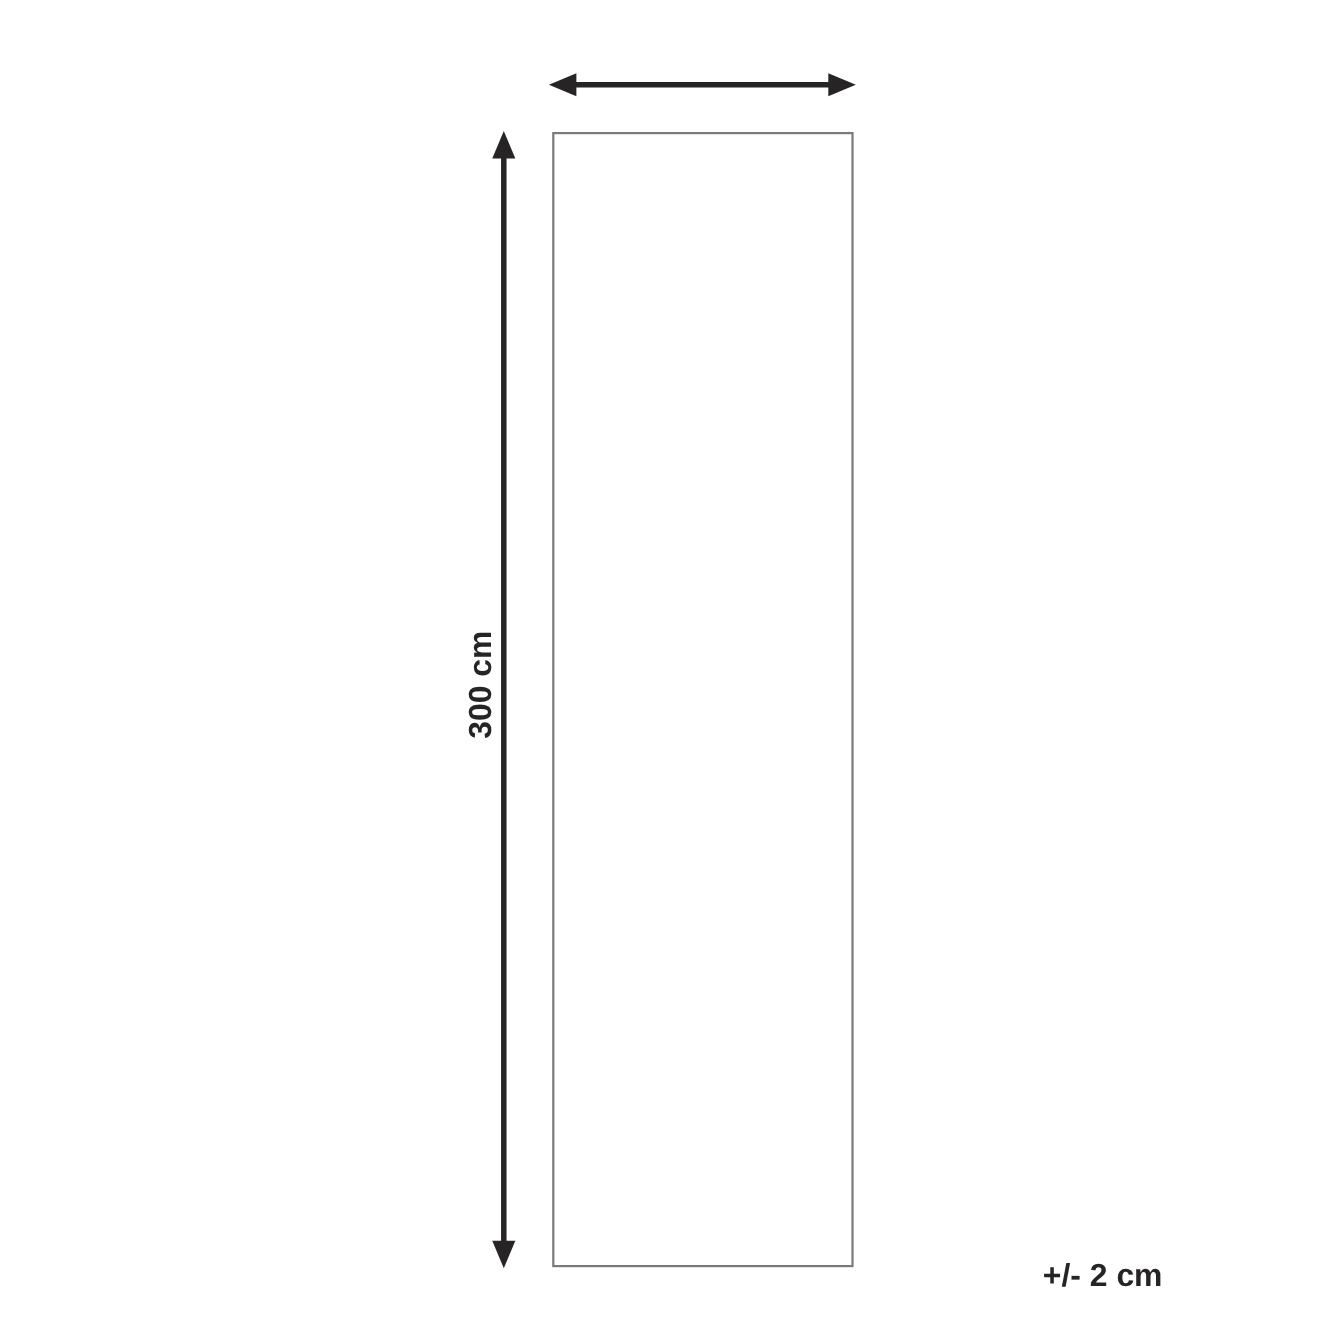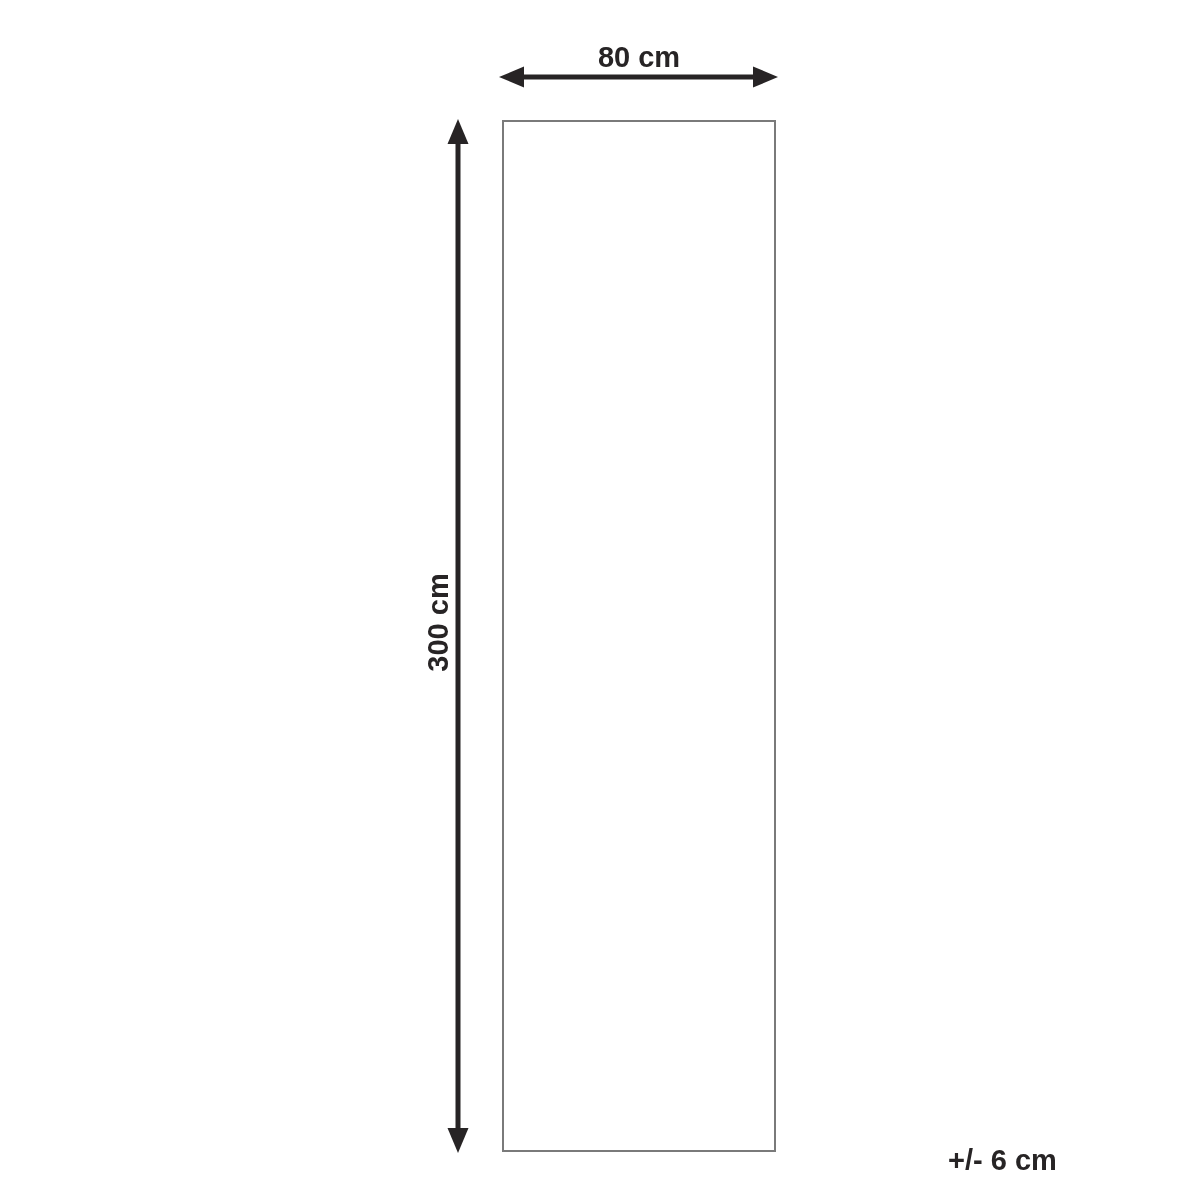--- a/index.html
+++ b/index.html
@@ -74,19 +74,18 @@
       <polygon points="778,77 753,66.5 753,87.5" fill="#272425"></polygon>
     </g>
 
     <g>
       <line x1="458" y1="130" x2="458" y2="1142" stroke="#272425" stroke-width="5"></line>
       <polygon points="458,119 447.5,144 468.5,144" fill="#272425"></polygon>
       <polygon points="458,1153 447.5,1128 468.5,1128" fill="#272425"></polygon>
     </g>
   </svg>
 
-  <div class="dim-label width-label">80 cm</div>
 
   <div class="dim-label height-label">300 cm</div>
 
-  <div class="dim-label tolerance-label">+/- 6 cm</div>
+  <div class="dim-label tolerance-label">+/- 2 cm</div>
 
 </div>
 
 </body></html>

